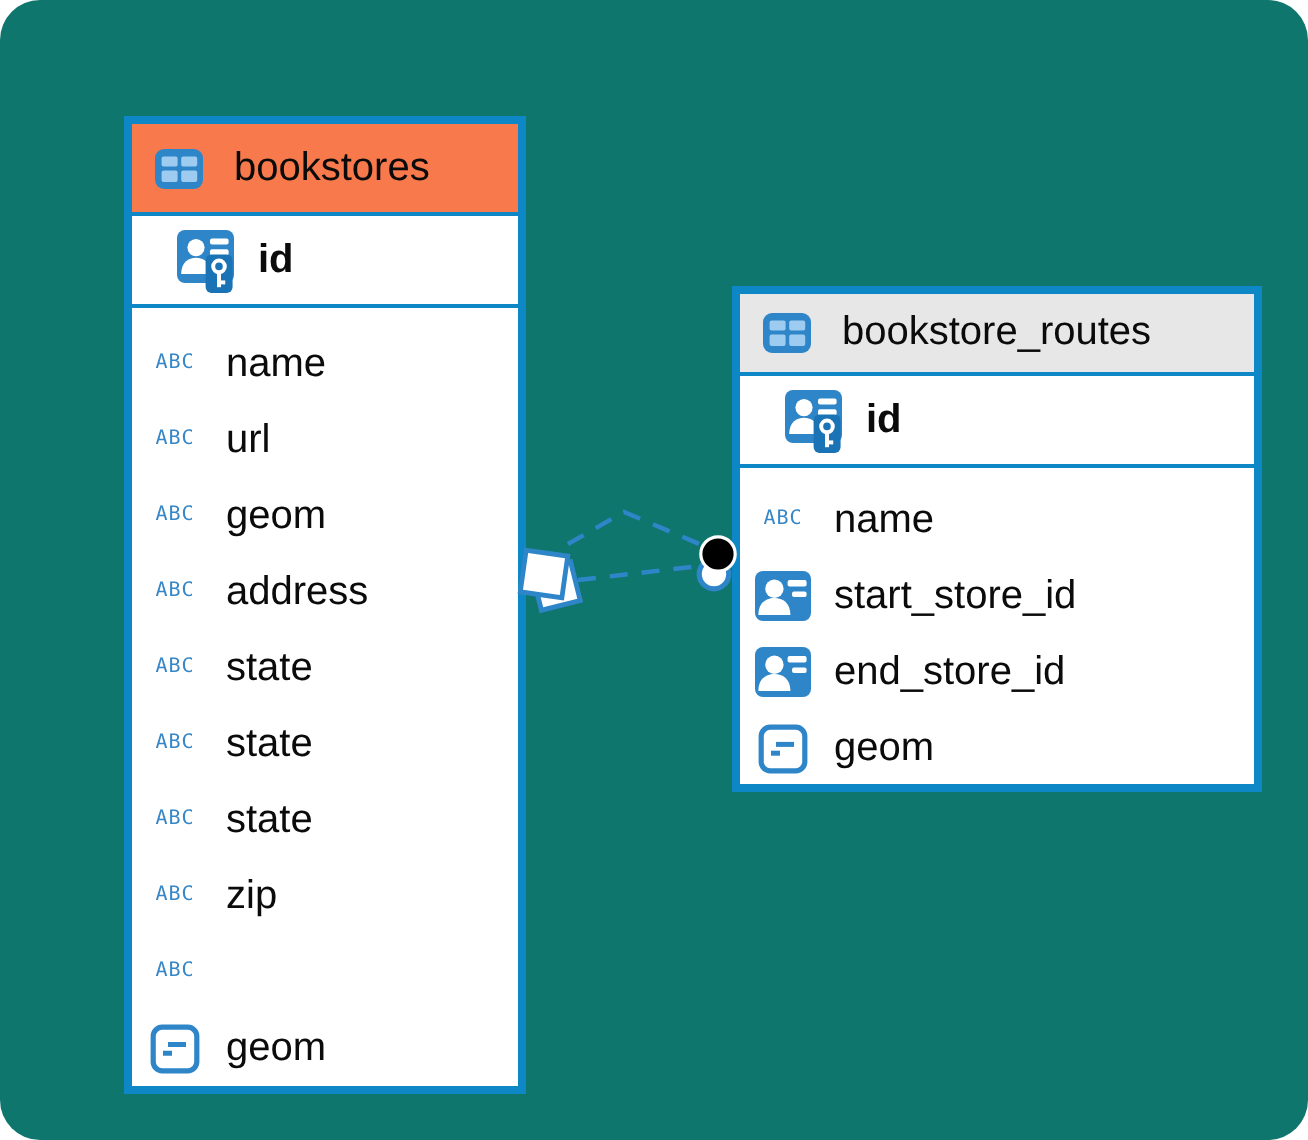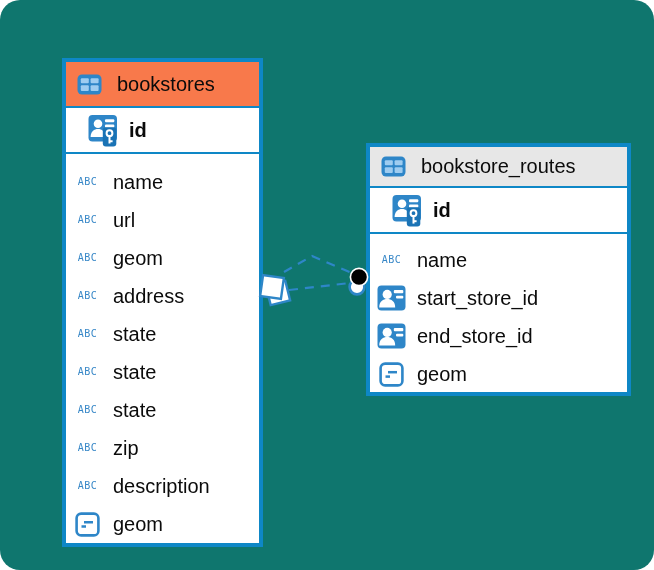--- a/index.html
+++ b/index.html
@@ -143,21 +143,20 @@
       <div class="field-row">
         <span class="icon-slot icon-abc">ABC</span>
         <span>state</span>
       </div>
       <div class="field-row">
         <span class="icon-slot icon-abc">ABC</span>
         <span>zip</span>
       </div>
       <div class="field-row">
         <span class="icon-slot icon-abc">ABC</span>
-        <span>description</span>
       </div>
       <div class="field-row">
         <span class="icon-slot">
           <svg width="25" height="25" viewBox="0 0 25 25">
             <rect x="1.6" y="1.6" width="21.8" height="21.8" rx="4.5" fill="none" stroke="#2E86C8" stroke-width="2.6"></rect>
             <line x1="9" y1="10.2" x2="18" y2="10.2" stroke="#2E86C8" stroke-width="2.5"></line>
             <line x1="6.5" y1="14.6" x2="11" y2="14.6" stroke="#2E86C8" stroke-width="2.5"></line>
           </svg>
         </span>
         <span>geom</span>

